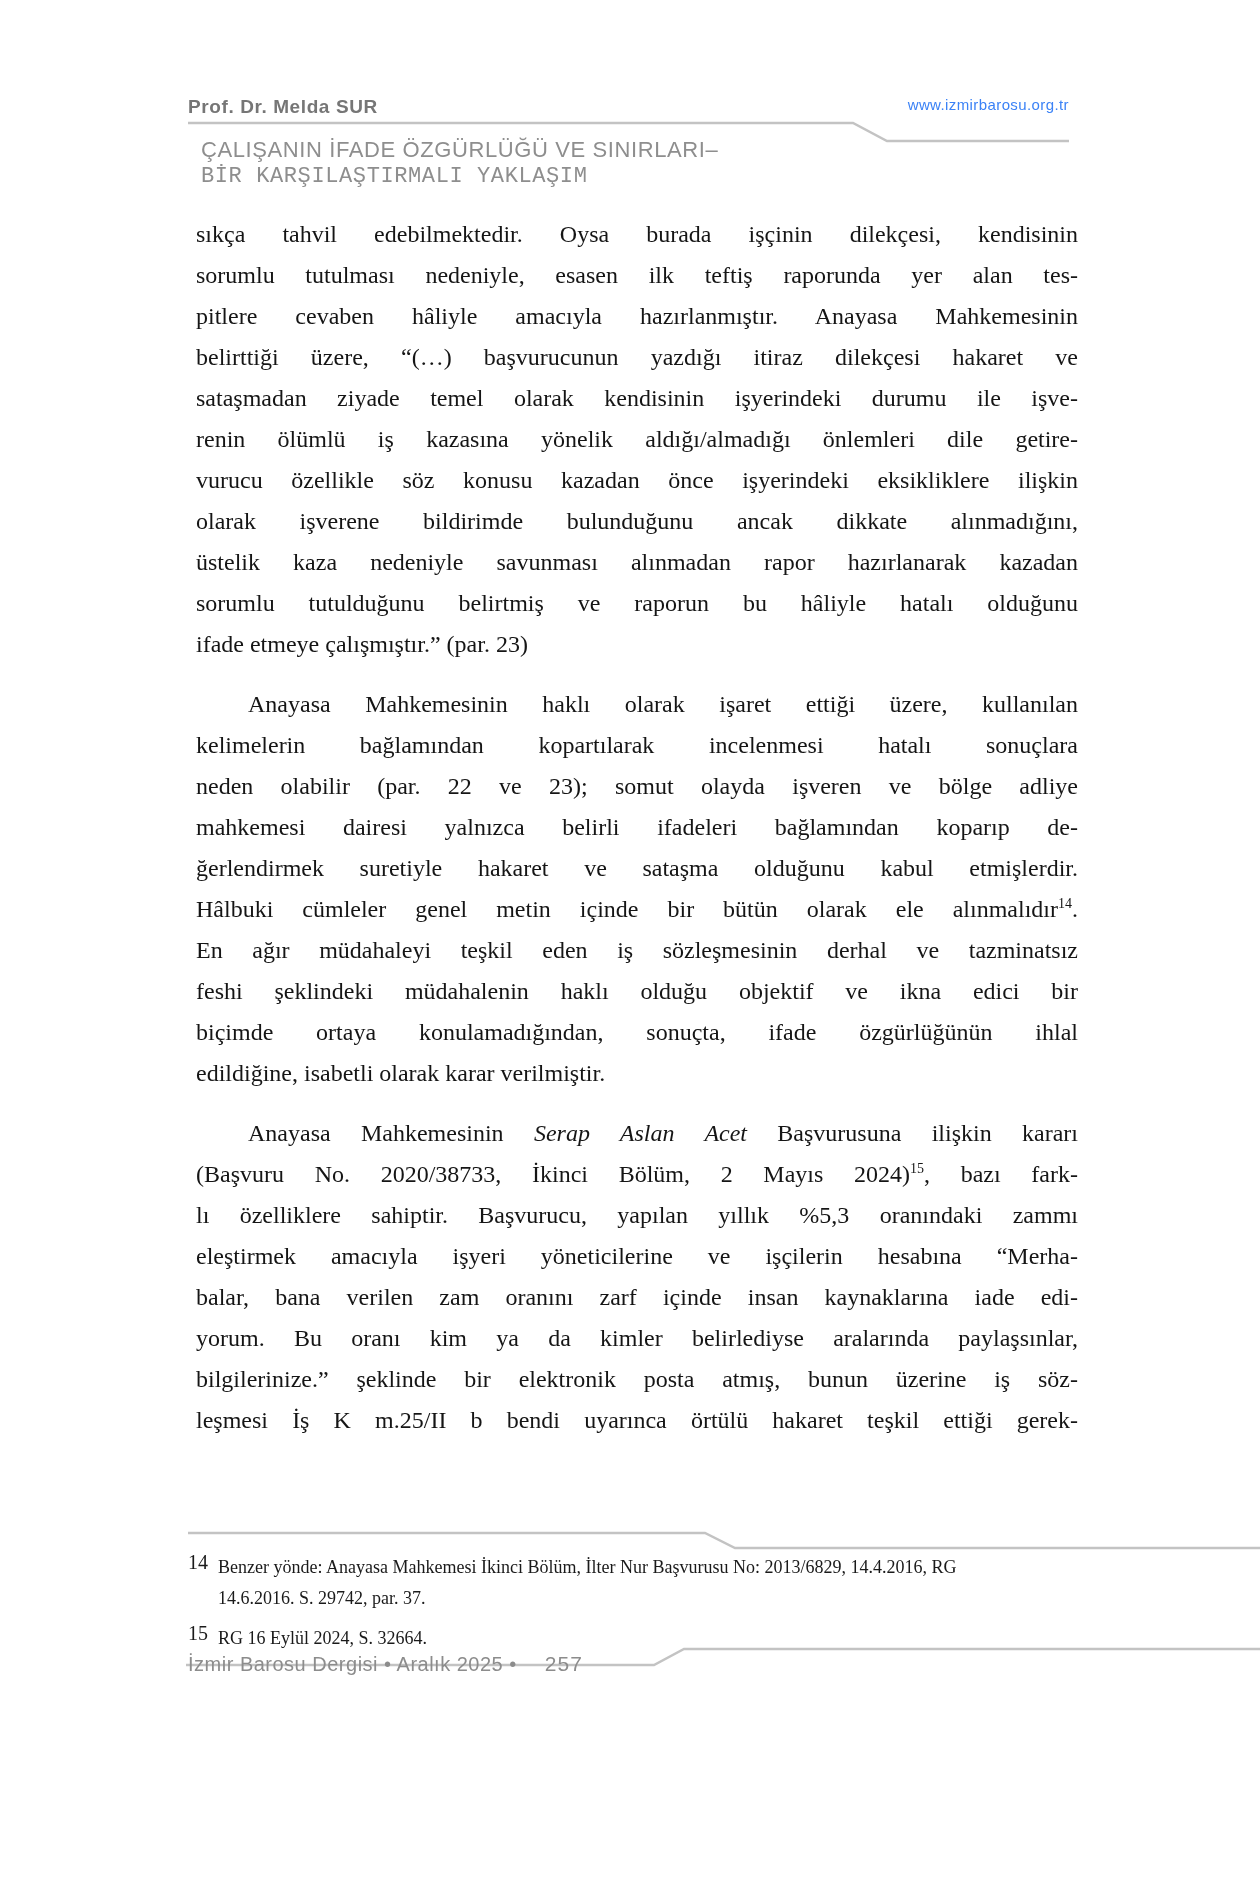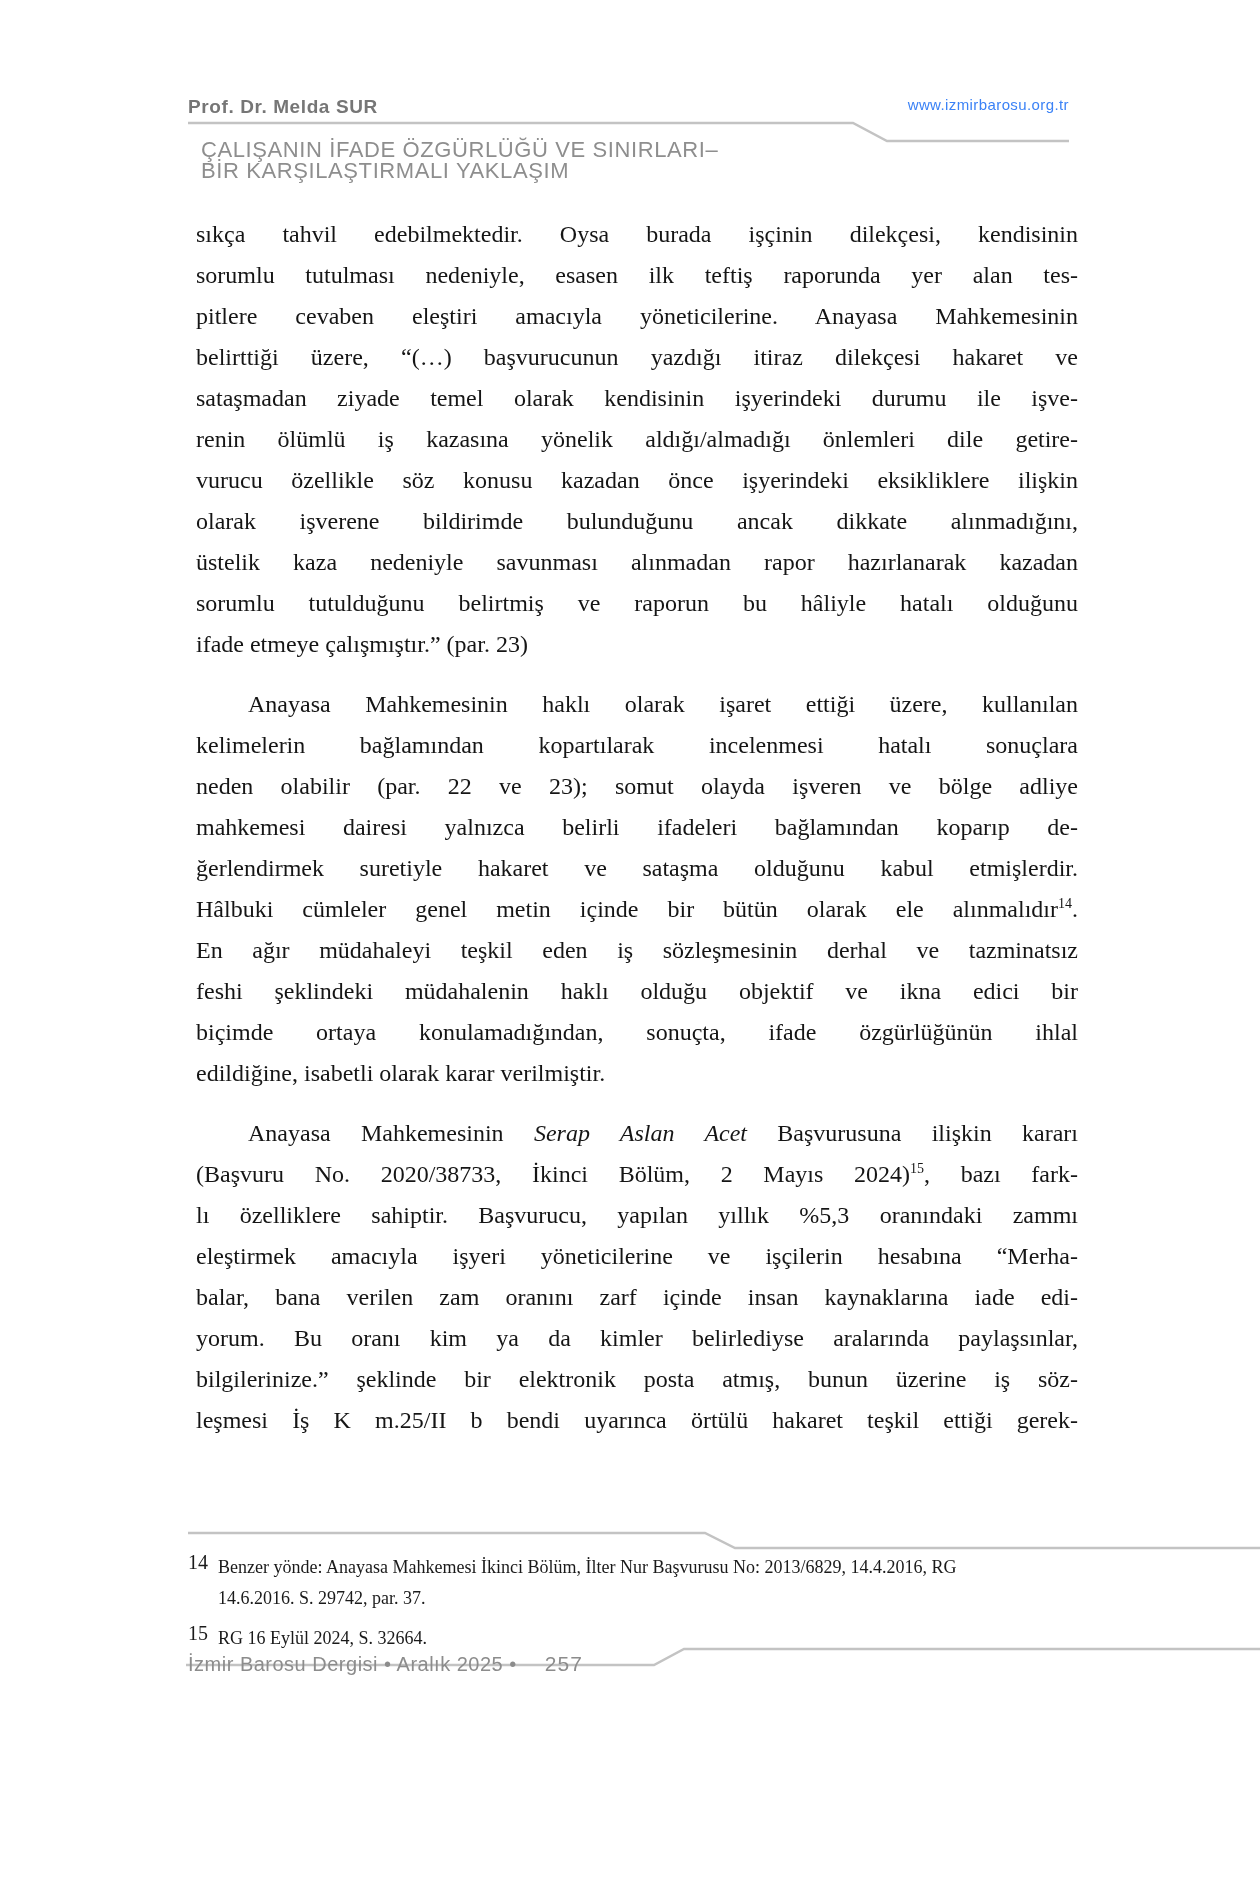--- a/index.html
+++ b/index.html
@@ -27,21 +27,21 @@
     color:#3b82f6;
   }
   .title{
     position:absolute;left:188px;
     font-family:"Liberation Sans", sans-serif;
     font-size:22px;letter-spacing:0.6px;
     color:#8e8e8e;
     margin-left:13px;
   }
   .title.l1{top:137px;}
-  .title.l2{top:158px;}
+  .title.l2{top:164px;font-family:Liberation Mono, monospace;}
 
   
   .body-text{
     position:absolute;left:196px;top:214px;width:882px;
     font-size:24px;line-height:41px;color:#151515;
   }
   .para + .para{margin-top:19px;}
   .para.indent .line:first-child{padding-left:52px;}
   .line{white-space:normal;}
   .line.just{text-align:justify;text-align-last:justify;-moz-text-align-last:justify;}
@@ -83,21 +83,21 @@
 
   <div class="author">Prof. Dr. Melda SUR</div>
   <div class="website">www.izmirbarosu.org.tr</div>
   <div class="title l1">ÇALIŞANIN İFADE ÖZGÜRLÜĞÜ VE SINIRLARI–</div>
   <div class="title l2">BİR KARŞILAŞTIRMALI YAKLAŞIM</div>
 
   <div class="body-text">
       <div class="para">
         <div class="line just"><span>sıkça tahvil edebilmektedir. Oysa burada işçinin dilekçesi, kendisinin</span></div>
         <div class="line just"><span>sorumlu tutulması nedeniyle, esasen ilk teftiş raporunda yer alan tes-</span></div>
-        <div class="line just"><span>pitlere cevaben eleştiri amacıyla yöneticilerine. Anayasa Mahkemesinin</span></div>
+        <div class="line just"><span>pitlere cevaben hâliyle amacıyla hazırlanmıştır. Anayasa Mahkemesinin</span></div>
         <div class="line just"><span>belirttiği üzere, “(…) başvurucunun yazdığı itiraz dilekçesi hakaret ve</span></div>
         <div class="line just"><span>sataşmadan ziyade temel olarak kendisinin işyerindeki durumu ile işve-</span></div>
         <div class="line just"><span>renin ölümlü iş kazasına yönelik aldığı/almadığı önlemleri dile getire-</span></div>
         <div class="line just"><span>vurucu özellikle söz konusu kazadan önce işyerindeki eksikliklere ilişkin</span></div>
         <div class="line just"><span>olarak işverene bildirimde bulunduğunu ancak dikkate alınmadığını,</span></div>
         <div class="line just"><span>üstelik kaza nedeniyle savunması alınmadan rapor hazırlanarak kazadan</span></div>
         <div class="line just"><span>sorumlu tutulduğunu belirtmiş ve raporun bu hâliyle hatalı olduğunu</span></div>
         <div class="line"><span>ifade etmeye çalışmıştır.” (par. 23)</span></div>
       </div>
       <div class="para indent">

